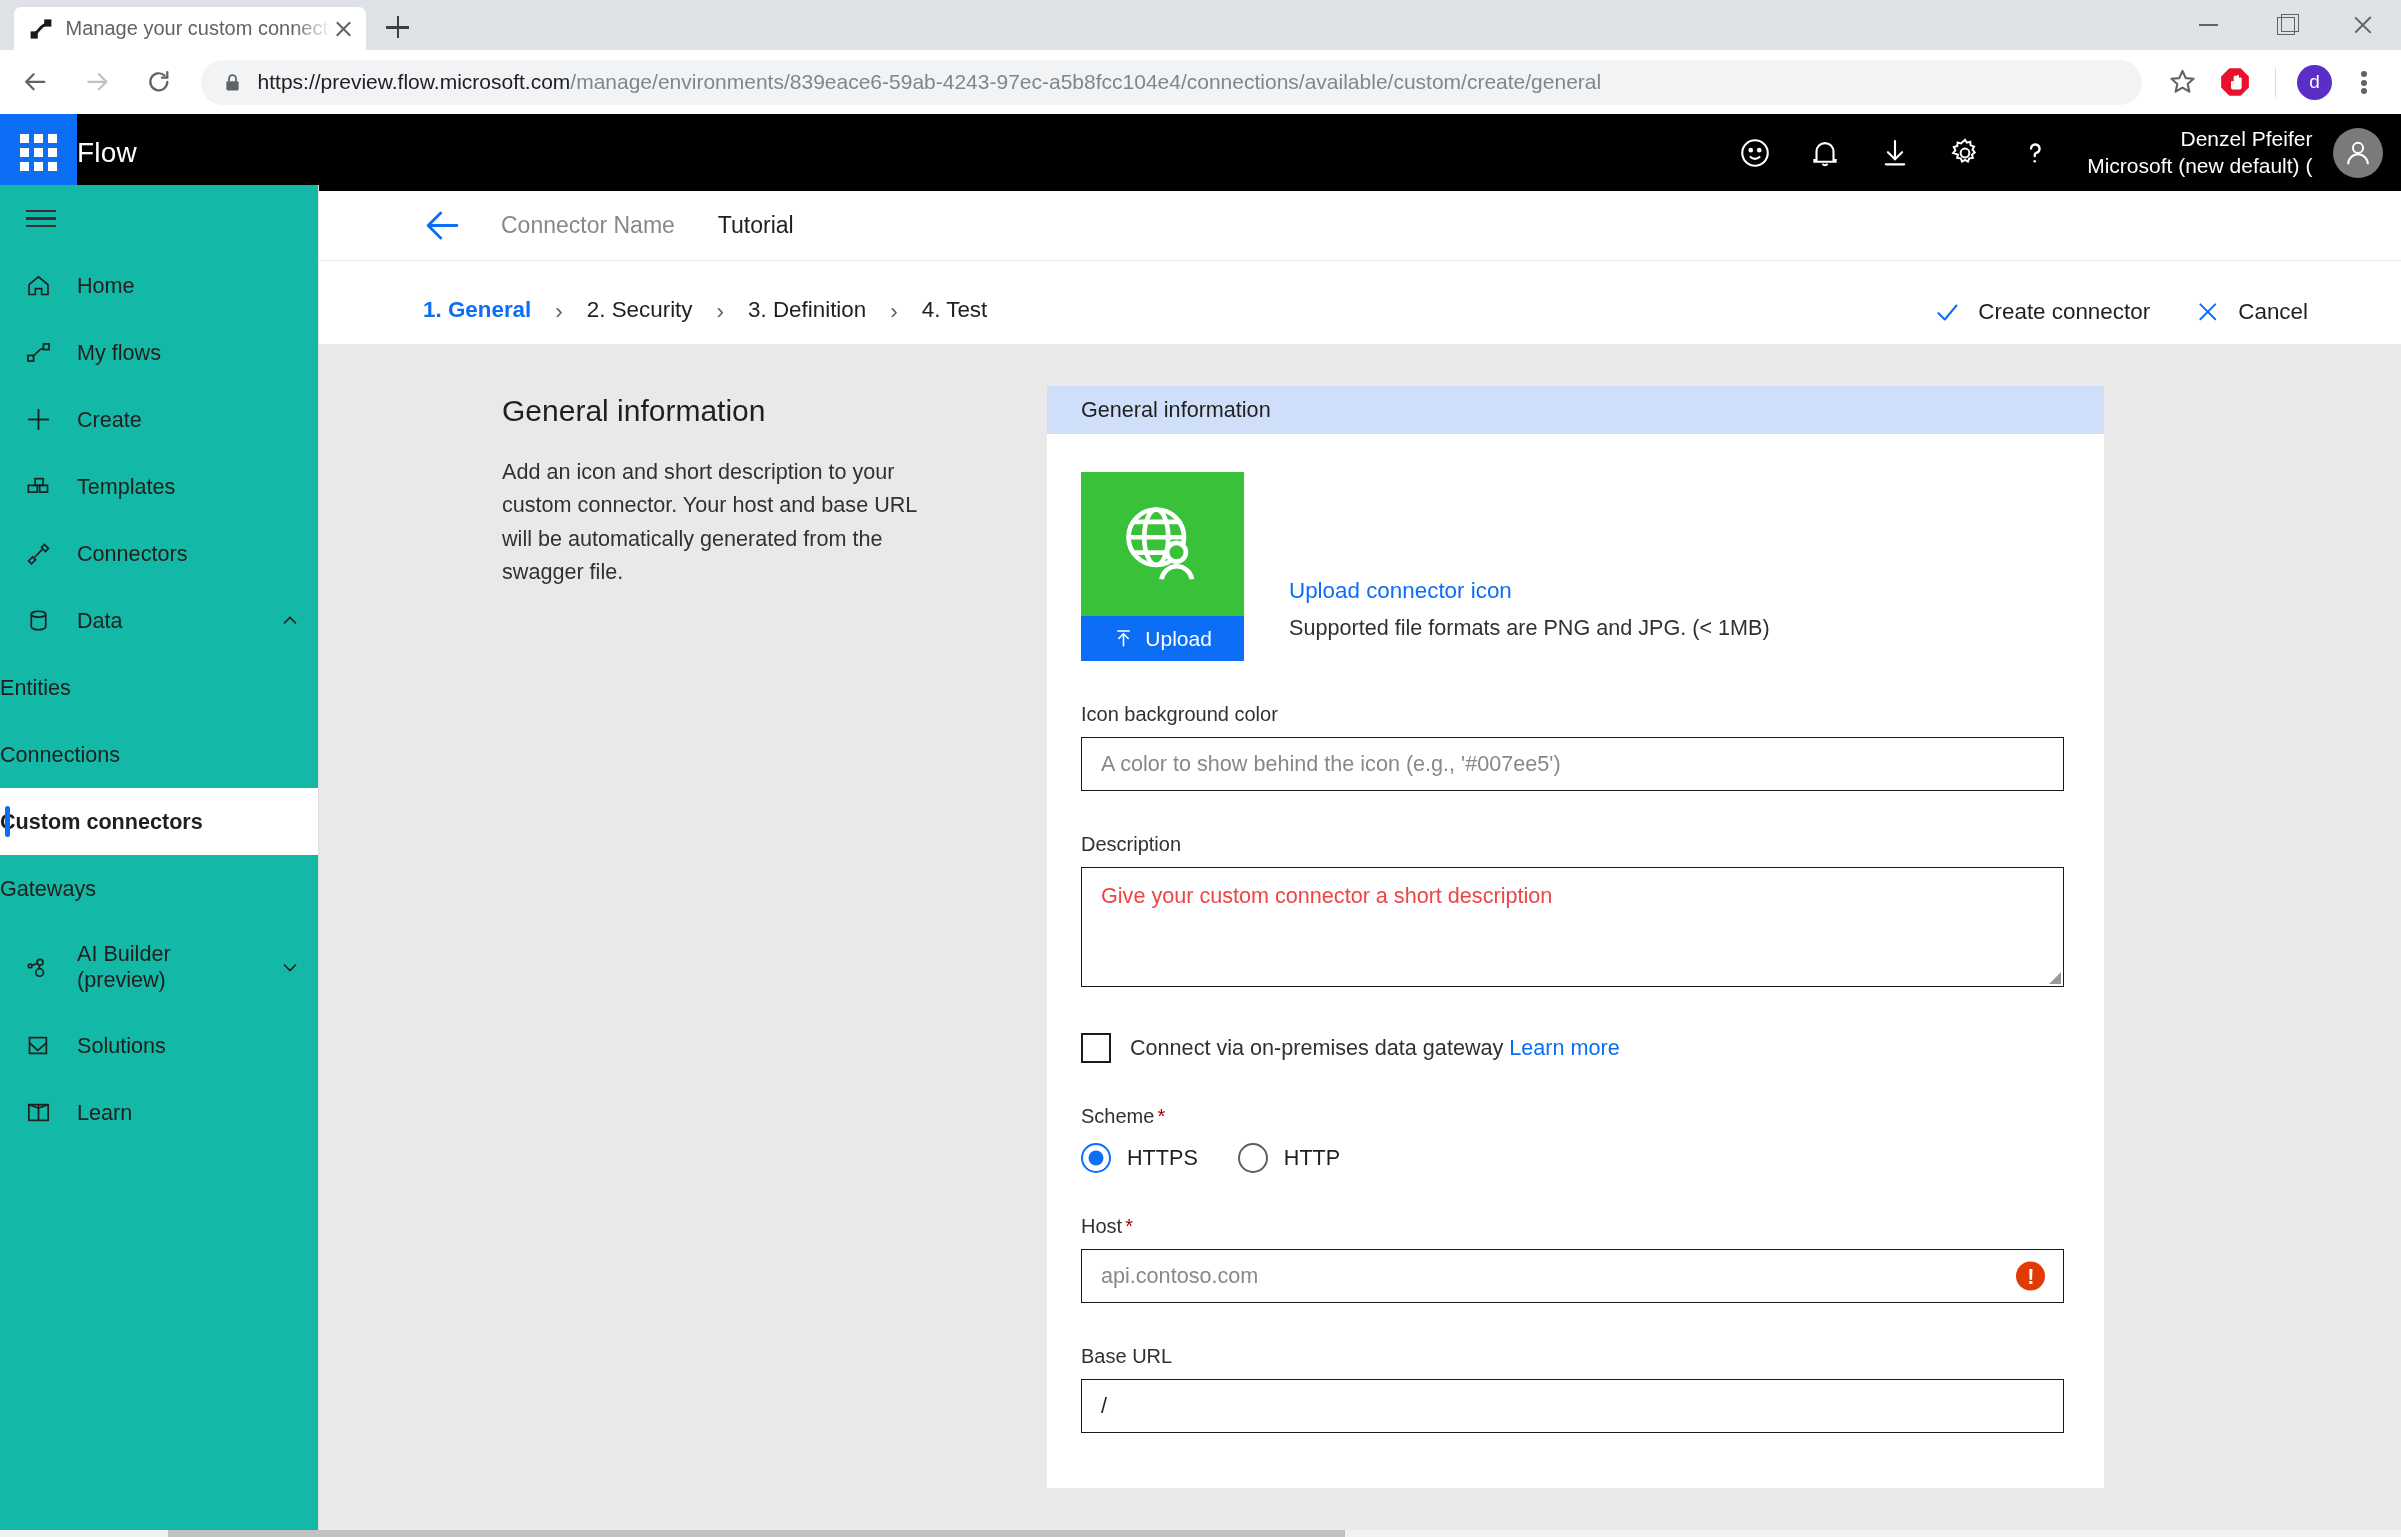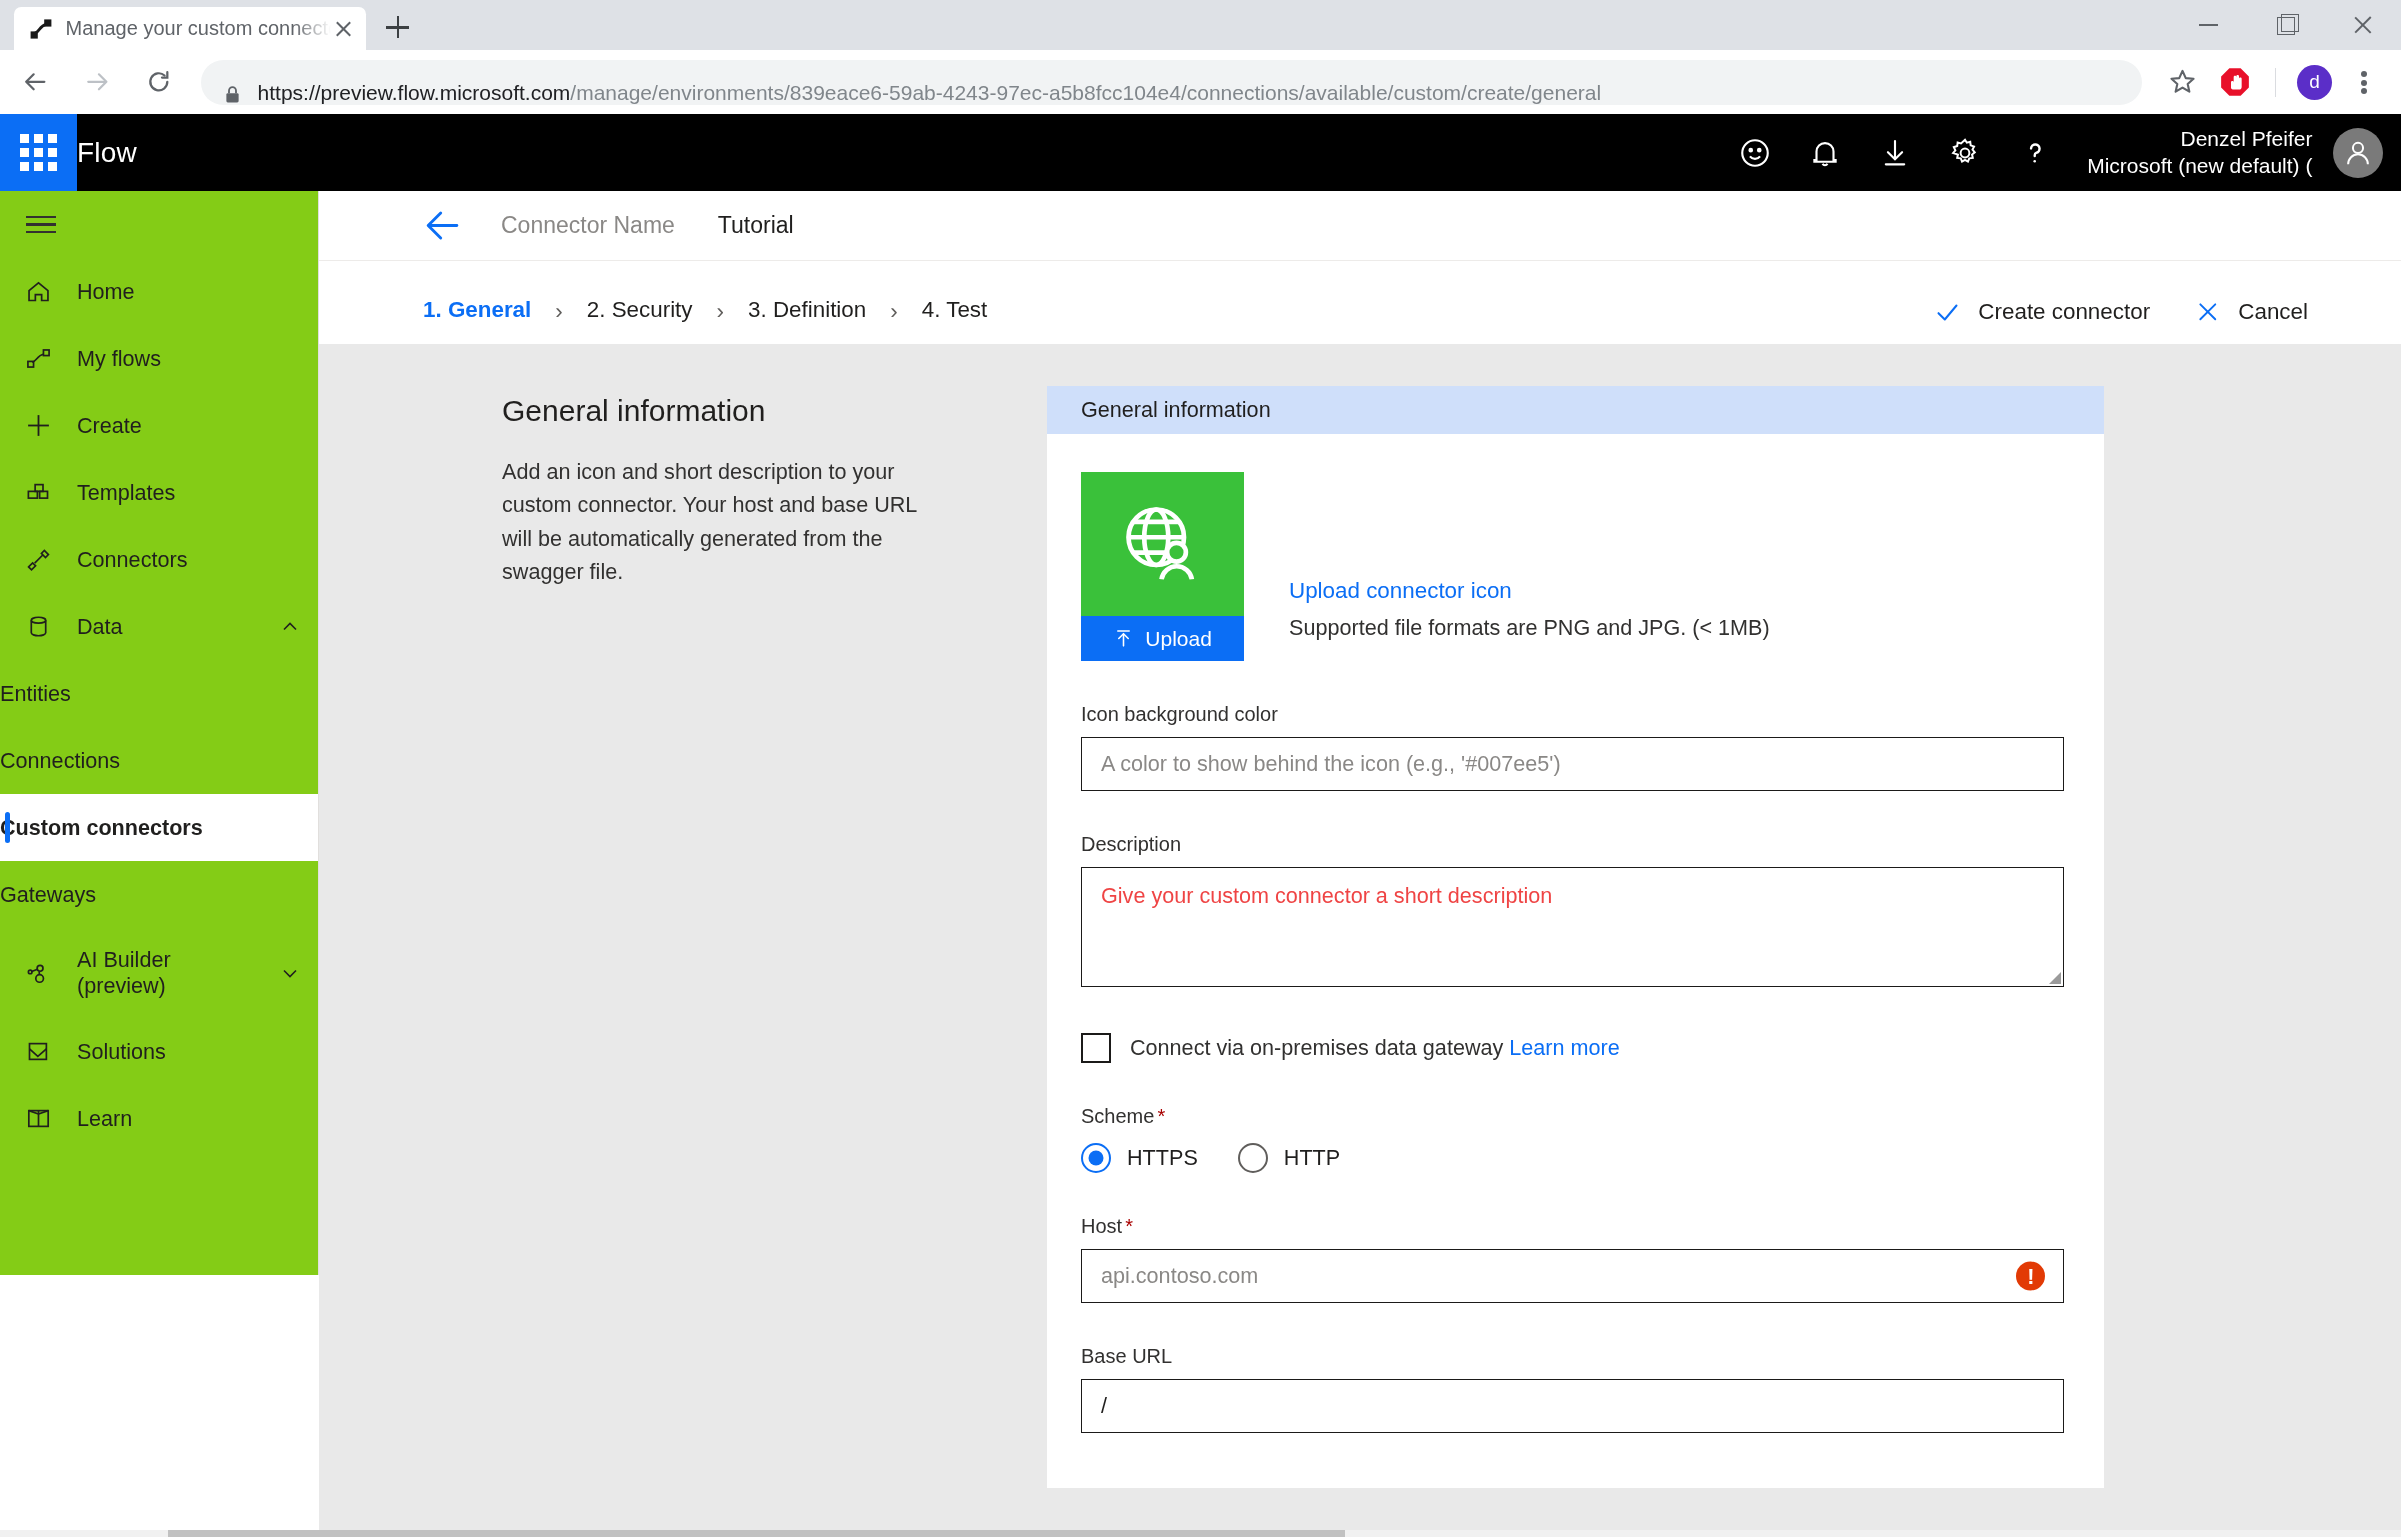--- a/index.html
+++ b/index.html
@@ -66,21 +66,21 @@
 
   .chrome-toolbar {
     position: absolute; top: 50px; left: 0; width: 2401px; height: 64px;
     background: #ffffff; display: flex; align-items: center;
   }
   .nav-btn { width: 50px; height: 50px; margin-left: 11.2px; position: relative; cursor: pointer; }
   .nav-btn svg { position: absolute; left: 12px; top: 12px; }
   .omnibox {
     flex: 1 1 auto; height: 45px; margin: 0 16px 0 17.6px;
     background: #f1f3f4; border-radius: 22.4px;
-    display: flex; align-items: flex-end; padding: 0 21px;
+    display: flex; align-items: center; padding: 0 21px;
   }
   .omni-lock { width: 21px; height: 21px; flex: 0 0 21px; margin-right: 14.4px; position: relative; }
   .omni-url { font-size: 21px; color: #202124; white-space: nowrap; overflow: hidden; }
   .omni-url .dim { color: #80868b; }
   .tb-icon { width: 48px; height: 48px; position: relative; margin-right: 4.8px; cursor: pointer; }
   .tb-sep { width: 1.2px; height: 29px; background: #dadce0; margin: 0 11.2px; }
   .prof-avatar {
     width: 35px; height: 35px; border-radius: 50%; background: #5b2ec8;
     color: #fff; font-size: 19px; display: flex; align-items: center; justify-content: center;
     margin: 0 9.6px; cursor: pointer;
@@ -112,22 +112,22 @@
     color: #fff; text-align: right; line-height: 1.25; margin: 0 21px 0 17.6px; font-size: 21px;
     cursor: pointer;
   }
   .suite-avatar {
     width: 50px; height: 50px; border-radius: 50%; background: #7a7a7a;
     display: flex; align-items: center; justify-content: center; margin-right: 17.6px; cursor: pointer;
   }
 
   
   .leftnav {
-    position: absolute; top: 191px; left: 0; width: 319px; height: 1084px;
-    background: #84cc16; border-right: 0.8px solid #e1dfdd;
+    position: absolute; top: 185px; left: 0; width: 319px; height: 1347px;
+    background: #14b8a6; border-right: 0.8px solid #e1dfdd;
     overflow: hidden;
   }
   .hamburger { width: 72px; height: 67px; display: flex; align-items: center; justify-content: center; cursor: pointer; margin-left: 4.8px; }
   .ham-lines { width: 30px; }
   .ham-lines i { display: block; height: 2.1px; background: #323130; margin: 5.6px 0; }
   .nav-item {
     height: 67px; display: flex; align-items: center; cursor: pointer; position: relative;
     color: #201f1e; font-size: 21.6px;
   }
   .nav-item .nav-ico { width: 77px; flex: 0 0 77px; display: flex; align-items: center; justify-content: center; }

